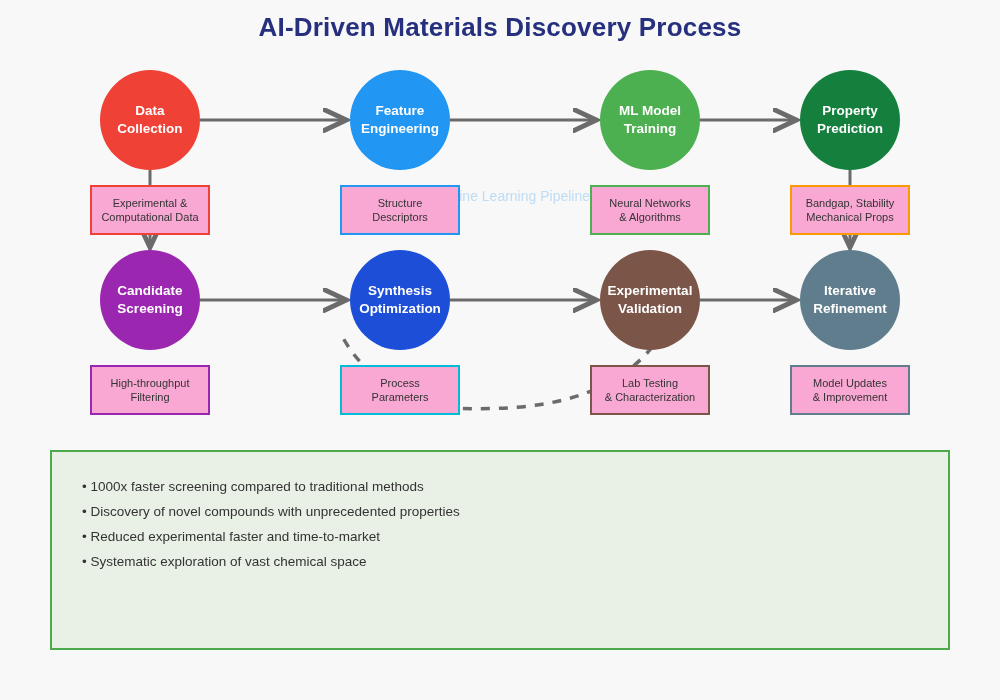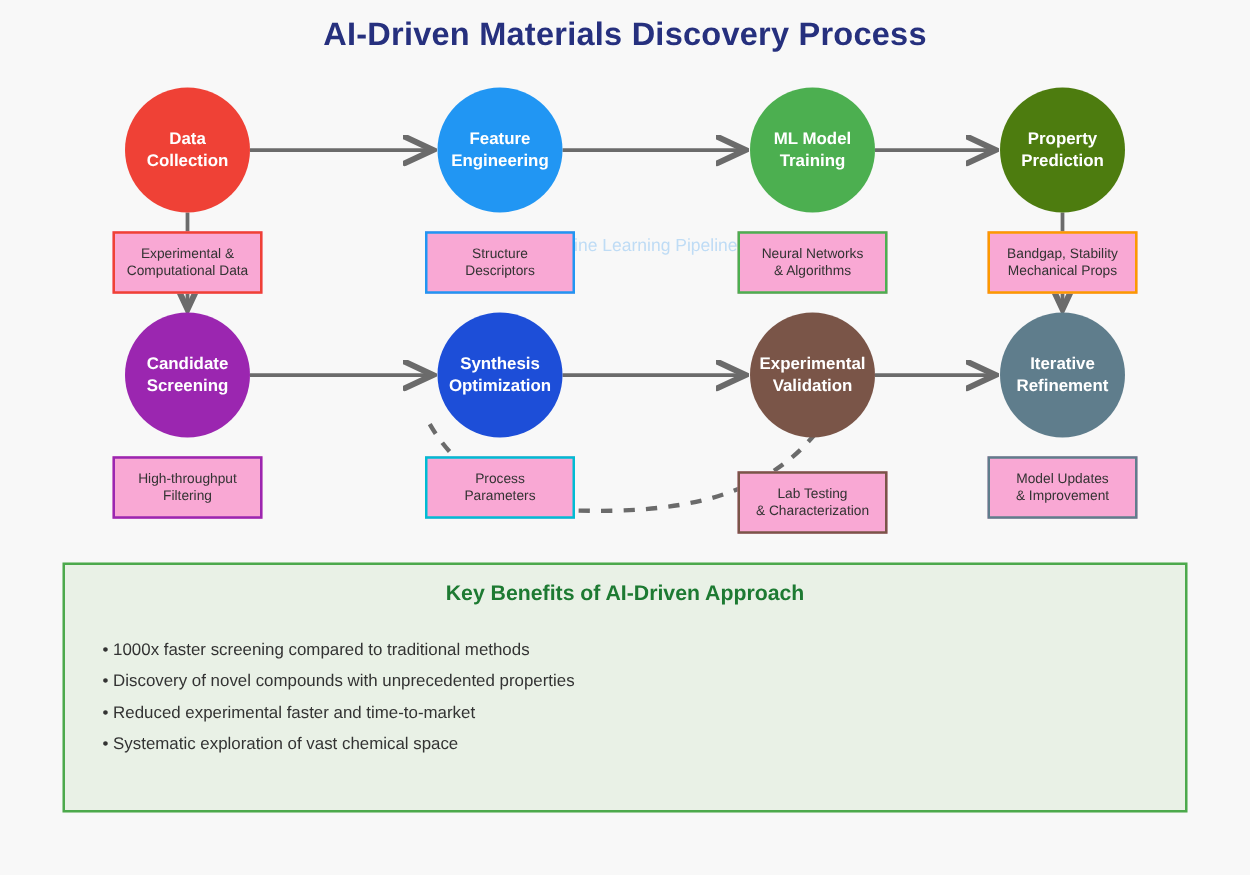--- a/index.html
+++ b/index.html
@@ -120,21 +120,21 @@
         <span>Descriptors</span>
       </div>
       <div class="node" style="left: 600px; top: 70px; background: rgb(76, 175, 80);">
         <span>ML Model</span>
         <span>Training</span>
       </div>
       <div class="detail" style="left: 590px; top: 185px; border-color: rgb(76, 175, 80);">
         <span>Neural Networks</span>
         <span>&amp; Algorithms</span>
       </div>
-      <div class="node" style="left: 800px; top: 70px; background: #4d7c0f;">
+      <div class="node" style="left: 800px; top: 70px; background: #15803d;">
         <span>Property</span>
         <span>Prediction</span>
       </div>
       <div class="detail" style="left: 790px; top: 185px; border-color: rgb(251, 154, 0);">
         <span>Bandgap, Stability</span>
         <span>Mechanical Props</span>
       </div>
       <div class="node" style="left: 100px; top: 250px; background: rgb(155, 38, 176);">
         <span>Candidate</span>
         <span>Screening</span>
@@ -148,36 +148,35 @@
         <span>Optimization</span>
       </div>
       <div class="detail" style="left: 340px; top: 365px; border-color: rgb(0, 188, 212);">
         <span>Process</span>
         <span>Parameters</span>
       </div>
       <div class="node" style="left: 600px; top: 250px; background: rgb(122, 85, 72);">
         <span>Experimental</span>
         <span>Validation</span>
       </div>
-      <div class="detail" style="left: 590px; top: 377px; border-color: rgb(122, 85, 72);">
+      <div class="detail" style="left: 590px; top: 365px; border-color: rgb(122, 85, 72);">
         <span>Lab Testing</span>
         <span>&amp; Characterization</span>
       </div>
       <div class="node" style="left: 800px; top: 250px; background: rgb(95, 125, 140);">
         <span>Iterative</span>
         <span>Refinement</span>
       </div>
       <div class="detail" style="left: 790px; top: 365px; border-color: rgb(95, 125, 140);">
         <span>Model Updates</span>
         <span>&amp; Improvement</span>
       </div>
     </div>
 
   <div class="benefits">
-    <div class="benefits-title">Key Benefits of AI-Driven Approach</div>
     <div class="benefits-list" id="benefits-list">
         <div class="benefit-item">• 1000x faster screening compared to traditional methods</div>
         <div class="benefit-item">• Discovery of novel compounds with unprecedented properties</div>
         <div class="benefit-item">• Reduced experimental faster and time-to-market</div>
         <div class="benefit-item">• Systematic exploration of vast chemical space</div>
       </div>
   </div>
 
 </div>
 

